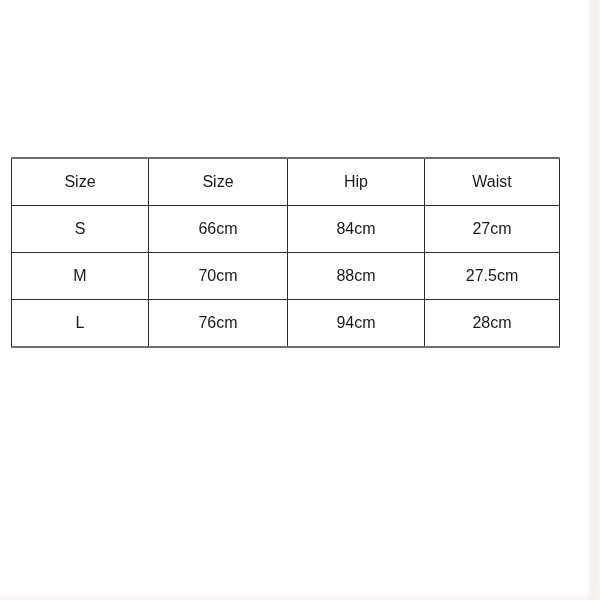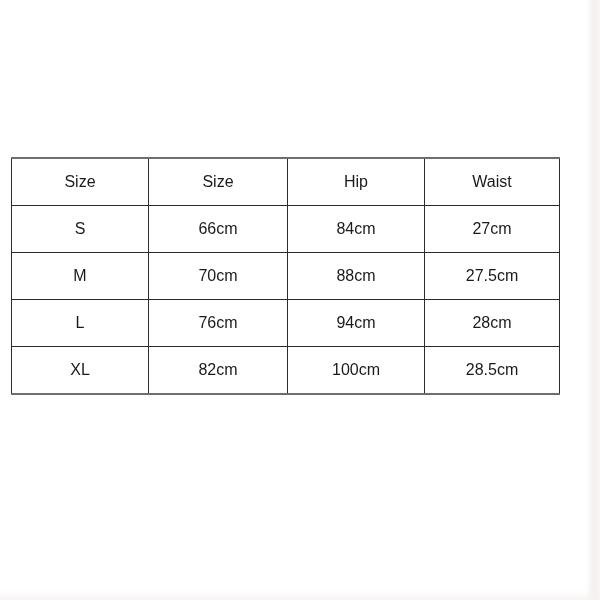--- a/index.html
+++ b/index.html
@@ -102,21 +102,15 @@
       <td>27.5cm</td>
     </tr>
 
     <tr>
       <td>L</td>
       <td>76cm</td>
       <td>94cm</td>
       <td>28cm</td>
     </tr>
 
-    <tr>
-      <td>XL</td>
-      <td>82cm</td>
-      <td>100cm</td>
-      <td>28.5cm</td>
-    </tr>
 
   </tbody>
 </table>
 
 </body></html>

